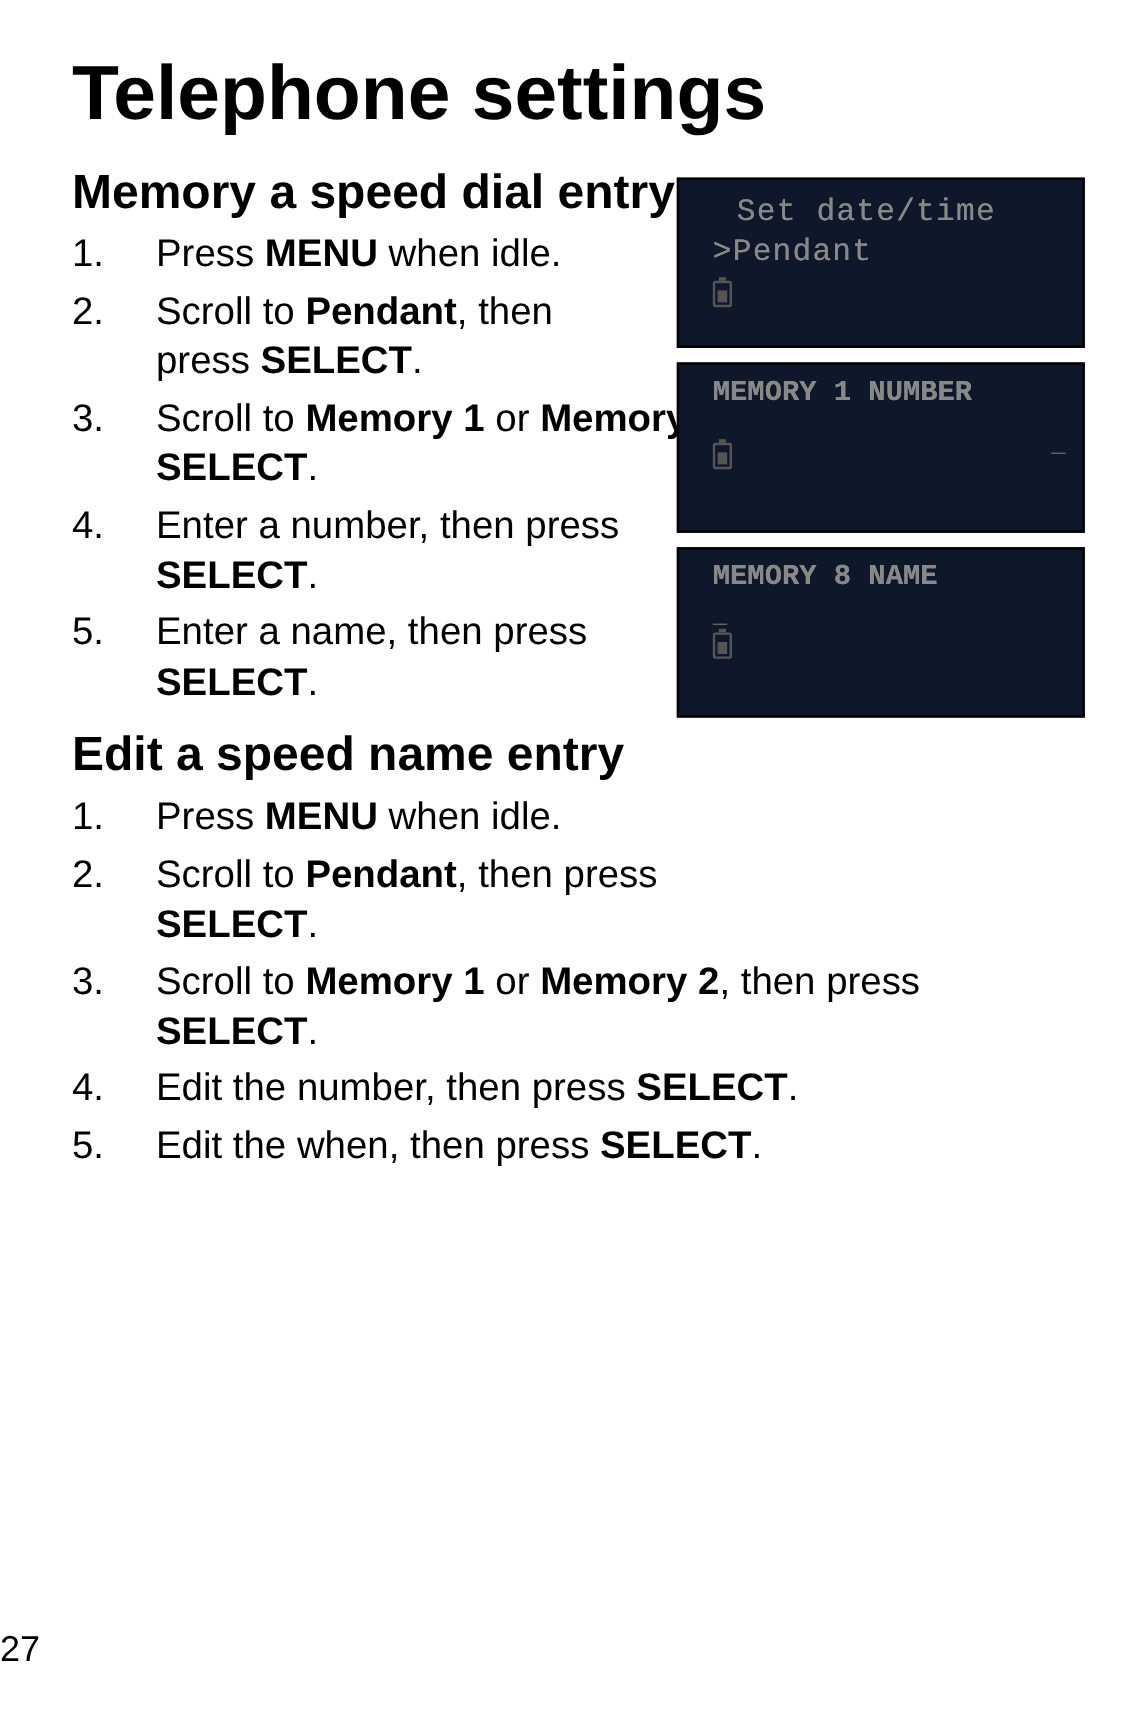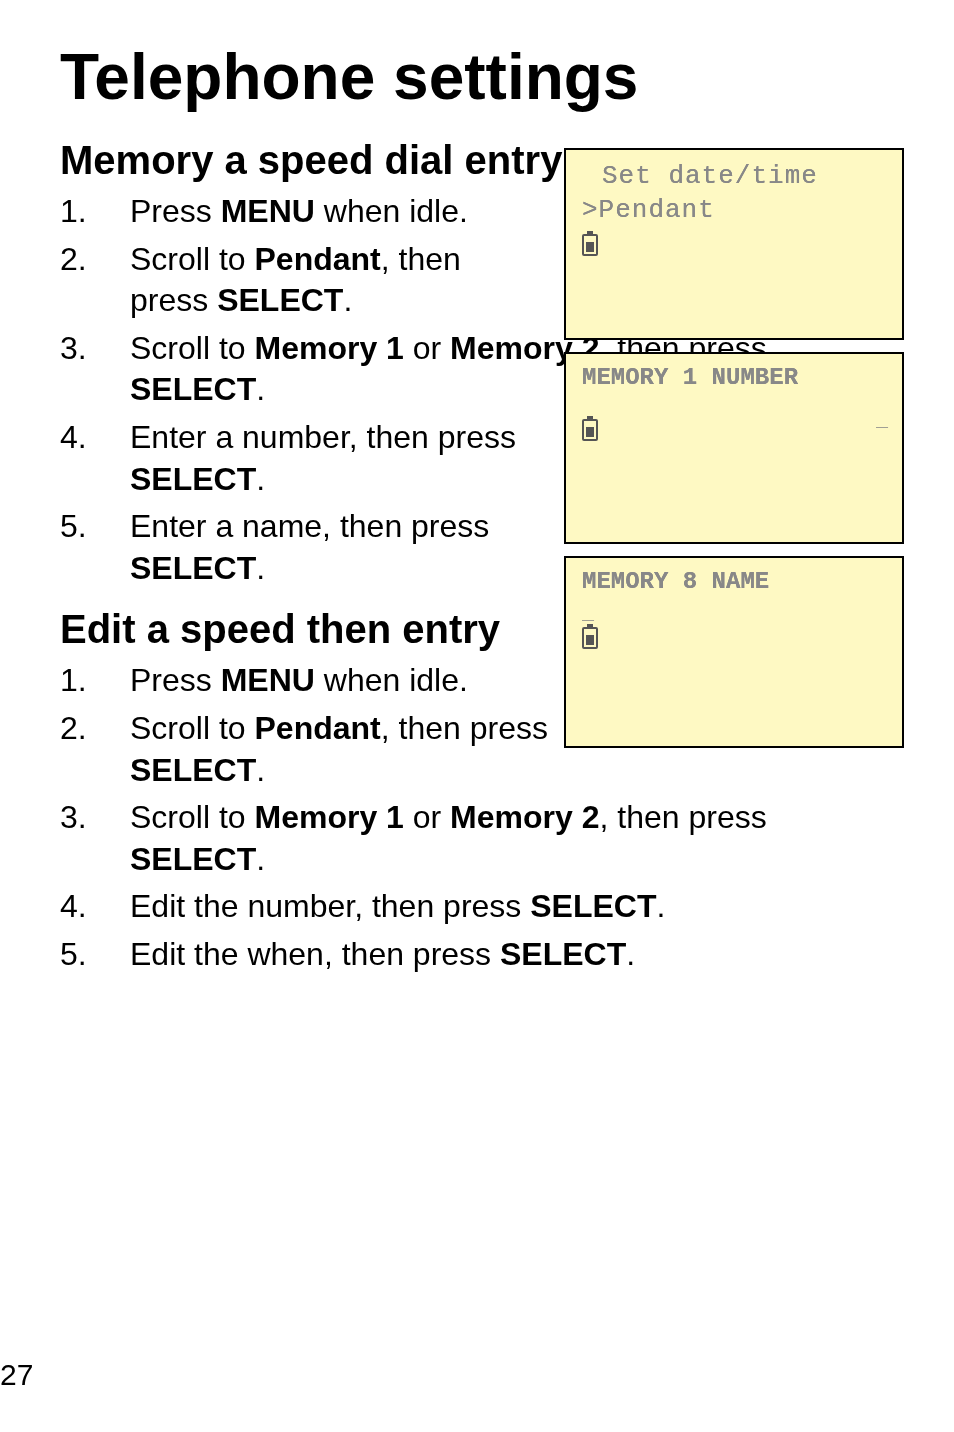--- a/index.html
+++ b/index.html
@@ -56,24 +56,24 @@
       right: -10px;
       top: 10px;
       width: 340px;
       display: flex;
       flex-direction: column;
       gap: 12px;
     }
     .screen {
       border: 2px solid #000;
       width: 340px;
-      height: 192px;
-      padding: 10px 16px;
-      position: relative;
-      background: #fef9c3;
+      height: 142px;
+      padding: 10px 28px;
+      position: relative;
+      background: #0f172a;
     }
     .lcd-line {
       font-family: "Courier New", monospace;
       font-size: 26px;
       letter-spacing: 1px;
       color: #888;
       line-height: 1.3;
       white-space: pre;
       text-shadow: 0 0 0.5px #888;
     }
@@ -175,21 +175,21 @@
       <li>
         <span class="num">4.</span>
         <span>Enter a number, then press </span><span class="b">SELECT</span><span>.</span>
       </li>
       <li>
         <span class="num">5.</span>
         <span>Enter a name, then press </span><span class="b">SELECT</span><span>.</span>
       </li>
     </ol>
 
-    <h2>Edit a speed then entry</h2>
+    <h2>Edit a speed name entry</h2>
     <ol class="section2-steps">
       <li>
         <span class="num">1.</span>
         <span>Press </span><span class="b">MENU</span><span> when idle.</span>
       </li>
       <li>
         <span class="num">2.</span>
         <span>Scroll to </span><span class="b">Pendant</span><span>, then press </span><span class="b">SELECT</span><span>.</span>
       </li>
       <li>

